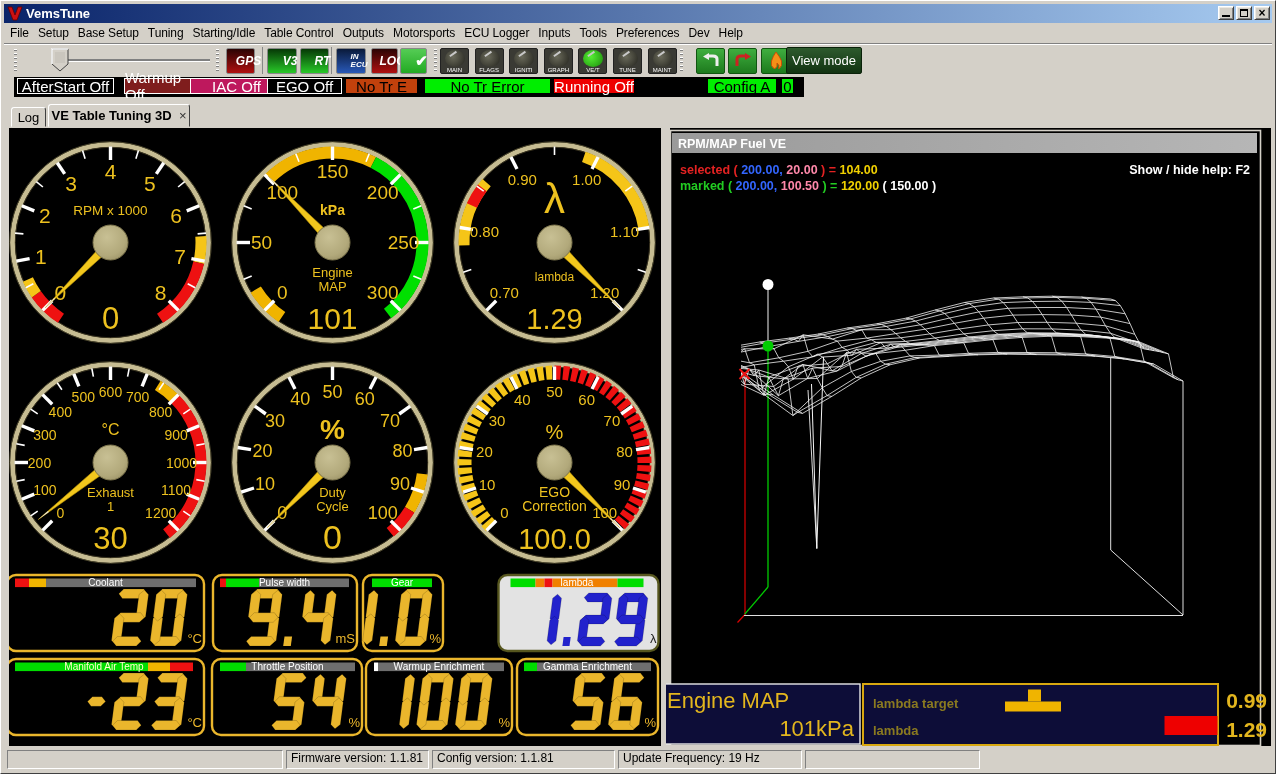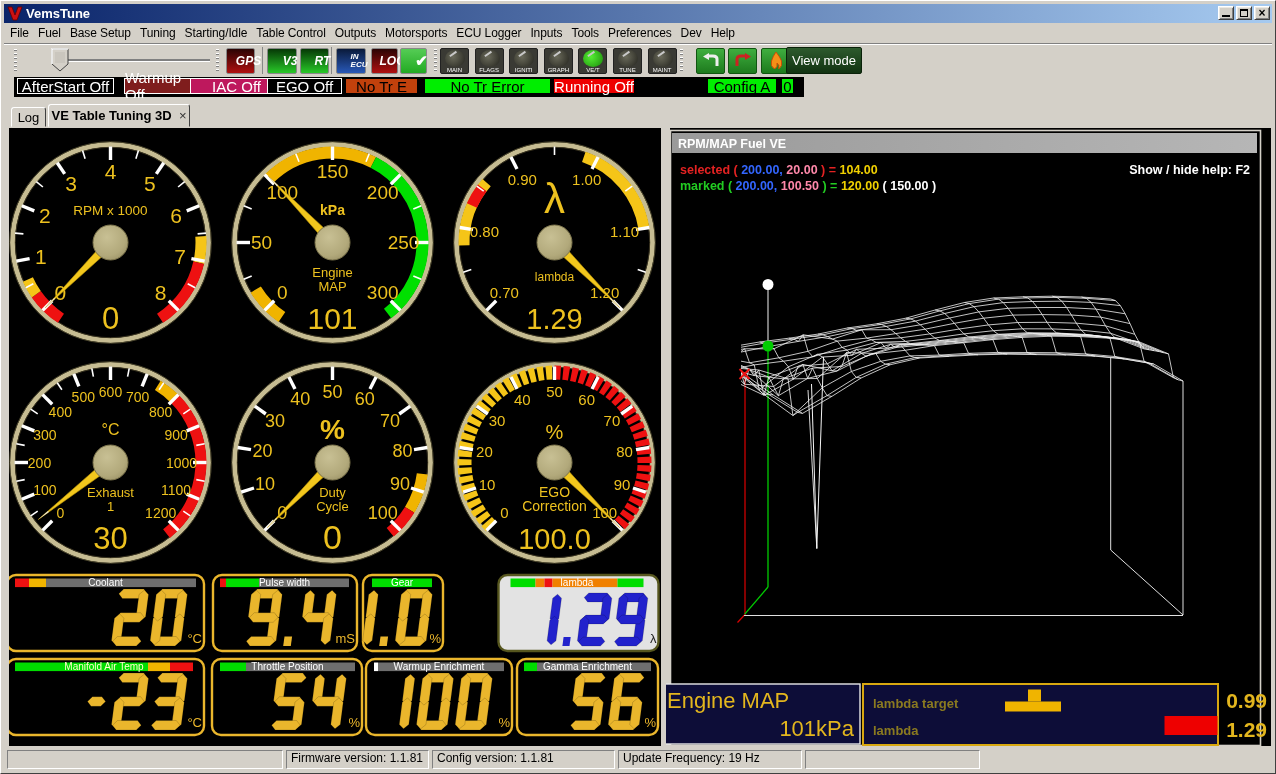--- a/index.html
+++ b/index.html
@@ -44,21 +44,21 @@
         <div style="position:absolute;left:3px;bottom:2px;width:8px;height:2px;background:#000;"></div>
       </div>
       <div class="wbtn">
         <div style="position:absolute;left:3px;top:2px;width:8px;height:8px;border:1px solid #000;border-top-width:2px;"></div>
       </div>
       <div class="wbtn" style="font-size:12px;line-height:13px;">×</div>
     </div>
 </div>
 <div class="menubar" style="padding-left:6px">
     <span>File</span>
-    <span>Fuel</span>
+    <span>Setup</span>
     <span>Base Setup</span>
     <span>Tuning</span>
     <span>Starting/Idle</span>
     <span>Table Control</span>
     <span>Outputs</span>
     <span>Motorsports</span>
     <span>ECU Logger</span>
     <span>Inputs</span>
     <span>Tools</span>
     <span>Preferences</span>

